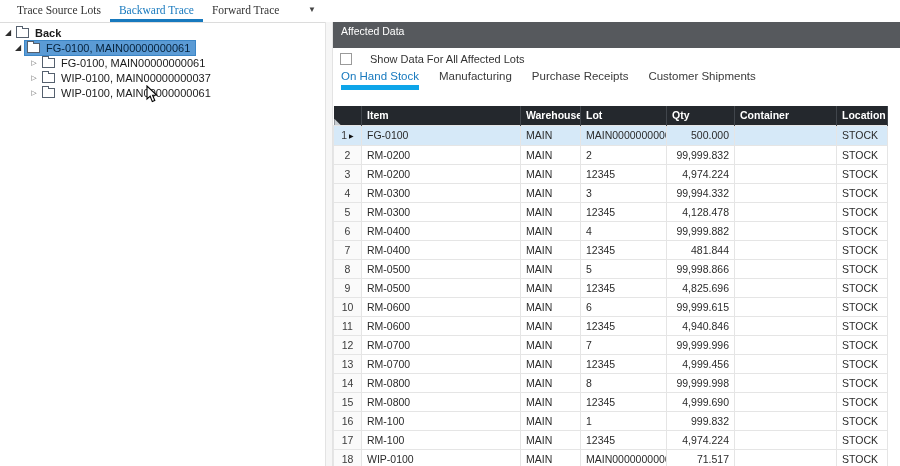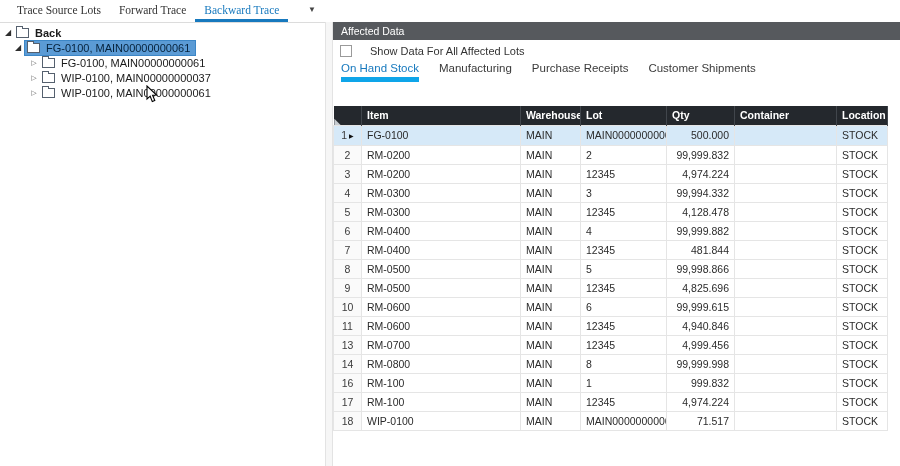--- a/index.html
+++ b/index.html
@@ -31,21 +31,21 @@
             background:#fff; margin:0 4px 0 1px; flex:0 0 13px; }
   .folder::before { content:""; position:absolute; top:-3px; left:-1px; width:5px;
                     height:2px; background:#fff; border:1px solid #55606e; border-bottom:none; }
   .node-label { padding:0 2px; }
 
   .scroll-strip { position:absolute; top:22px; left:325px; width:8px; height:444px;
                   background:#f6f6f6; border-left:1px solid #e3e3e3; border-right:1px solid #e3e3e3; }
 
   
   .right-panel { position:absolute; top:22px; left:333px; width:567px; height:444px; background:#fff; }
-  .panel-header { height:18px; background:#56595d; color:#fff; font-size:10.5px;
+  .panel-header { height:26px; background:#56595d; color:#fff; font-size:10.5px;
                   line-height:18px; padding-left:8px; }
   .checkbox-row { height:22px; display:flex; align-items:center; padding-left:7px; gap:18px; }
   .checkbox { width:12px; height:12px; border:1px solid #9a9a9a; background:#fff; flex:0 0 12px; }
   .checkbox-label { font-size:11px; color:#333; }
   .sub-tabs { display:flex; gap:20px; padding-left:8px; height:22px; align-items:flex-start; }
   .sub-tab { font-size:11.5px; color:#3a3a3a; padding-bottom:3px; cursor:default;
              border-bottom:2px solid transparent; }
   .sub-tab.active { color:#1779be; border-bottom:5px solid #0ea5e9; }
 
   
@@ -65,22 +65,22 @@
 
   .mouse-cursor { position:absolute; left:146px; top:85px; pointer-events:none; }
 </style>
 </head>
 <body>
 
 <div class="stage">
 
   <div class="tabstrip">
       <div class="main-tab">Trace Source Lots</div>
+      <div class="main-tab active">Backward Trace</div>
       <div class="main-tab">Forward Trace</div>
-      <div class="main-tab active">Backward Trace</div>
     </div>
   <span class="tab-caret">▼</span>
 
   <div class="tree-panel">
       <div class="tree-row lvl0 root">
         <span class="arrow">◢</span>
         <span class="node-content">
           <span class="folder"></span>
           <span class="node-label">Back</span>
         </span>
@@ -248,34 +248,52 @@
           <tr>
             <td class="num">11</td>
             <td>RM-0600</td>
             <td>MAIN</td>
             <td>12345</td>
             <td class="qty">4,940.846</td>
             <td></td>
             <td>STOCK</td>
           </tr>
           <tr>
+            <td class="num">12</td>
+            <td>RM-0700</td>
+            <td>MAIN</td>
+            <td>7</td>
+            <td class="qty">99,999.996</td>
+            <td></td>
+            <td>STOCK</td>
+          </tr>
+          <tr>
             <td class="num">13</td>
             <td>RM-0700</td>
             <td>MAIN</td>
             <td>12345</td>
             <td class="qty">4,999.456</td>
             <td></td>
             <td>STOCK</td>
           </tr>
           <tr>
             <td class="num">14</td>
             <td>RM-0800</td>
             <td>MAIN</td>
             <td>8</td>
             <td class="qty">99,999.998</td>
+            <td></td>
+            <td>STOCK</td>
+          </tr>
+          <tr>
+            <td class="num">15</td>
+            <td>RM-0800</td>
+            <td>MAIN</td>
+            <td>12345</td>
+            <td class="qty">4,999.690</td>
             <td></td>
             <td>STOCK</td>
           </tr>
           <tr>
             <td class="num">16</td>
             <td>RM-100</td>
             <td>MAIN</td>
             <td>1</td>
             <td class="qty">999.832</td>
             <td></td>

